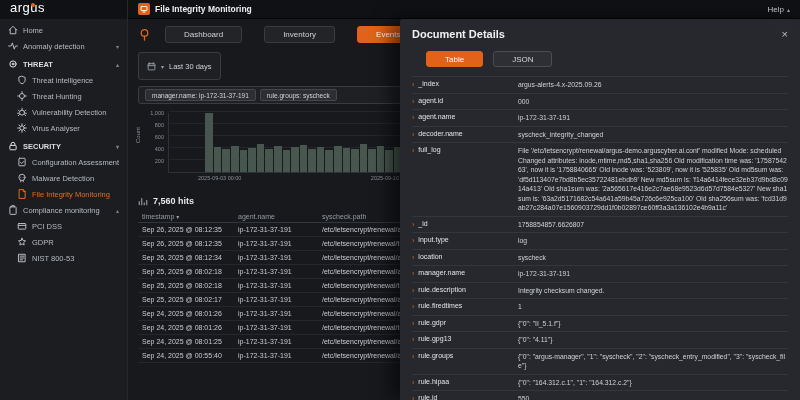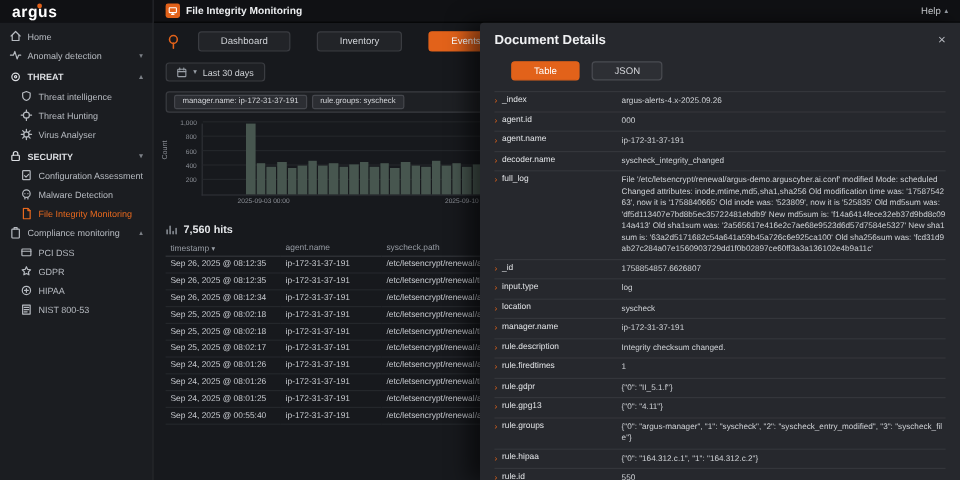--- a/index.html
+++ b/index.html
@@ -12,39 +12,39 @@
   
   .topbar{position:absolute;left:128px;right:0;top:0;height:19px;background:#101114;
     display:flex;align-items:center;padding:0 10px;z-index:5;border-bottom:1px solid #050607;}
   .app-chip{display:flex;align-items:center;gap:5px;font-size:8.5px;font-weight:bold;color:#eceef0;}
   .app-icon{width:12px;height:12px;background:#e2621a;border-radius:2px;display:flex;align-items:center;justify-content:center;color:#fff;}
   .app-icon svg{width:8px;height:8px;}
   .help{margin-left:auto;display:flex;align-items:center;gap:3px;font-size:8px;color:#cfd2d6;cursor:pointer;}
   .help .chev{font-size:6px;color:#9aa0a8;}
   
   .sidebar{position:absolute;left:0;top:0;bottom:0;width:128px;background:#1b1d21;border-right:1px solid #26282c;z-index:6;display:flex;flex-direction:column;}
-  .brand{height:19px;background:#101114;display:flex;align-items:center;padding:0 10px;font-size:13px;font-weight:bold;color:#fff;letter-spacing:.5px;position:relative;}
+  .brand{height:19px;background:#101114;display:flex;align-items:flex-start;padding:0 10px;font-size:13px;font-weight:normal;color:#fff;letter-spacing:.5px;position:relative;}
   .brand-dot{position:absolute;left:31px;top:3px;width:4px;height:4px;border-radius:50%;background:#e2621a;}
   nav{flex:1;overflow:hidden;padding-top:3px;}
   .nav-item{display:flex;align-items:center;gap:5px;height:16px;padding:0 8px;font-size:7.5px;color:#b6bac0;cursor:pointer;white-space:nowrap;}
   .nav-item.indent{padding-left:17px;}
   .nav-item.section{color:#dcdee2;font-weight:bold;margin-top:2px;}
   .nav-item.active{color:#e8691e;}
   .nav-item .ic{width:10px;height:10px;flex:0 0 auto;display:flex;}
   .ic svg{width:100%;height:100%;}
   .nav-item .chev{margin-left:auto;font-size:6px;color:#7c8087;}
   
   .main{position:absolute;left:128px;top:19px;right:0;bottom:0;padding:7px 10px;z-index:1;background:#17191d;}
   .modrow{display:flex;align-items:center;}
   .mod-icon{width:13px;height:13px;color:#e2621a;display:flex;margin-right:14px;}
   .tabs{display:flex;gap:22px;}
   .tabbtn{height:17px;padding:0 18px;font-size:8px;display:flex;align-items:center;border-radius:3px;
     background:#222428;border:1px solid #3a3c41;color:#cfd2d6;cursor:pointer;font-family:inherit;}
   .tabbtn.active{background:#e2621a;border-color:#e2621a;color:#fff;}
-  .timebar{margin-top:9px;display:inline-flex;align-items:center;gap:5px;height:16px;padding:0 8px;
+  .timebar{margin-top:9px;display:inline-flex;align-items:center;gap:5px;height:28px;padding:0 8px;
     border:1px solid #3a3c41;border-radius:3px;background:#1e2024;font-size:7.5px;color:#cfd2d6;cursor:pointer;}
   .timebar .ic{width:9px;height:9px;display:flex;color:#9aa0a8;}
   .timebar .chev{font-size:6px;color:#9aa0a8;}
   .querybar{margin-top:6px;display:flex;align-items:center;gap:4px;height:18px;border:1px solid #3a3c41;border-radius:3px;background:#1e2024;padding:0 6px;}
   .chip{display:flex;align-items:center;height:12px;padding:0 6px;border-radius:2px;background:#2c2e33;border:1px solid #45474d;font-size:6.5px;color:#d4d6da;cursor:pointer;white-space:nowrap;}
   .qactions{margin-left:auto;display:flex;gap:3px;}
   .qbtn{width:17px;height:13px;border:1px solid #3a3c41;border-radius:2px;background:#25272b;display:flex;align-items:center;justify-content:center;color:#9aa0a8;cursor:pointer;}
   .qbtn .ic{width:8px;height:8px;display:flex;}
   
   .chart{margin-top:9px;position:relative;height:76px;}
@@ -153,20 +153,29 @@
           <svg viewBox="0 0 16 16" fill="none" stroke="currentColor" stroke-width="1.6" stroke-linecap="round" stroke-linejoin="round">
             <circle cx="8" cy="8" r="4"></circle>
             <path d="M8 1v3M8 12v3M1 8h3M12 8h3"></path>
           </svg>
         </span>
         <span>Threat Hunting</span>
       </div>
       <div class="nav-item indent">
         <span class="ic">
           <svg viewBox="0 0 16 16" fill="none" stroke="currentColor" stroke-width="1.6" stroke-linecap="round" stroke-linejoin="round">
+            <circle cx="8" cy="9" r="4"></circle>
+            <path d="M8 5V2M4 7 2 5M12 7l2-2M3 10H1M15 10h-2M4 12l-2 2M12 12l2 2"></path>
+          </svg>
+        </span>
+        <span>Vulnerability Detection</span>
+      </div>
+      <div class="nav-item indent">
+        <span class="ic">
+          <svg viewBox="0 0 16 16" fill="none" stroke="currentColor" stroke-width="1.6" stroke-linecap="round" stroke-linejoin="round">
             <circle cx="8" cy="8" r="3.5"></circle>
             <path d="M8 1v3.5M8 11.5V15M1 8h3.5M11.5 8H15M3 3l2.5 2.5M13 3l-2.5 2.5M3 13l2.5-2.5M13 13l-2.5-2.5"></path>
           </svg>
         </span>
         <span>Virus Analyser</span>
       </div>
       <div class="nav-item section">
         <span class="ic">
           <svg viewBox="0 0 16 16" fill="none" stroke="currentColor" stroke-width="1.6" stroke-linecap="round" stroke-linejoin="round">
             <rect x="3" y="7" width="10" height="7" rx="1"></rect>
@@ -222,29 +231,20 @@
         </span>
         <span>PCI DSS</span>
       </div>
       <div class="nav-item indent">
         <span class="ic">
           <svg viewBox="0 0 16 16" fill="none" stroke="currentColor" stroke-width="1.6" stroke-linecap="round" stroke-linejoin="round">
             <path d="M8 2l1.7 3.6 3.9.5-2.9 2.8.7 3.9L8 11l-3.4 1.8.7-3.9L2.4 6.1l3.9-.5z"></path>
           </svg>
         </span>
         <span>GDPR</span>
-      </div>
-      <div class="nav-item indent">
-        <span class="ic">
-          <svg viewBox="0 0 16 16" fill="none" stroke="currentColor" stroke-width="1.6" stroke-linecap="round" stroke-linejoin="round">
-            <circle cx="8" cy="8" r="5.5"></circle>
-            <path d="M8 5.5v5M5.5 8h5"></path>
-          </svg>
-        </span>
-        <span>HIPAA</span>
       </div>
       <div class="nav-item indent">
         <span class="ic">
           <svg viewBox="0 0 16 16" fill="none" stroke="currentColor" stroke-width="1.6" stroke-linecap="round" stroke-linejoin="round">
             <rect x="3" y="2" width="10" height="12"></rect>
             <path d="M5 5h6M5 8h6M5 11h4"></path>
           </svg>
         </span>
         <span>NIST 800-53</span>
       </div>

